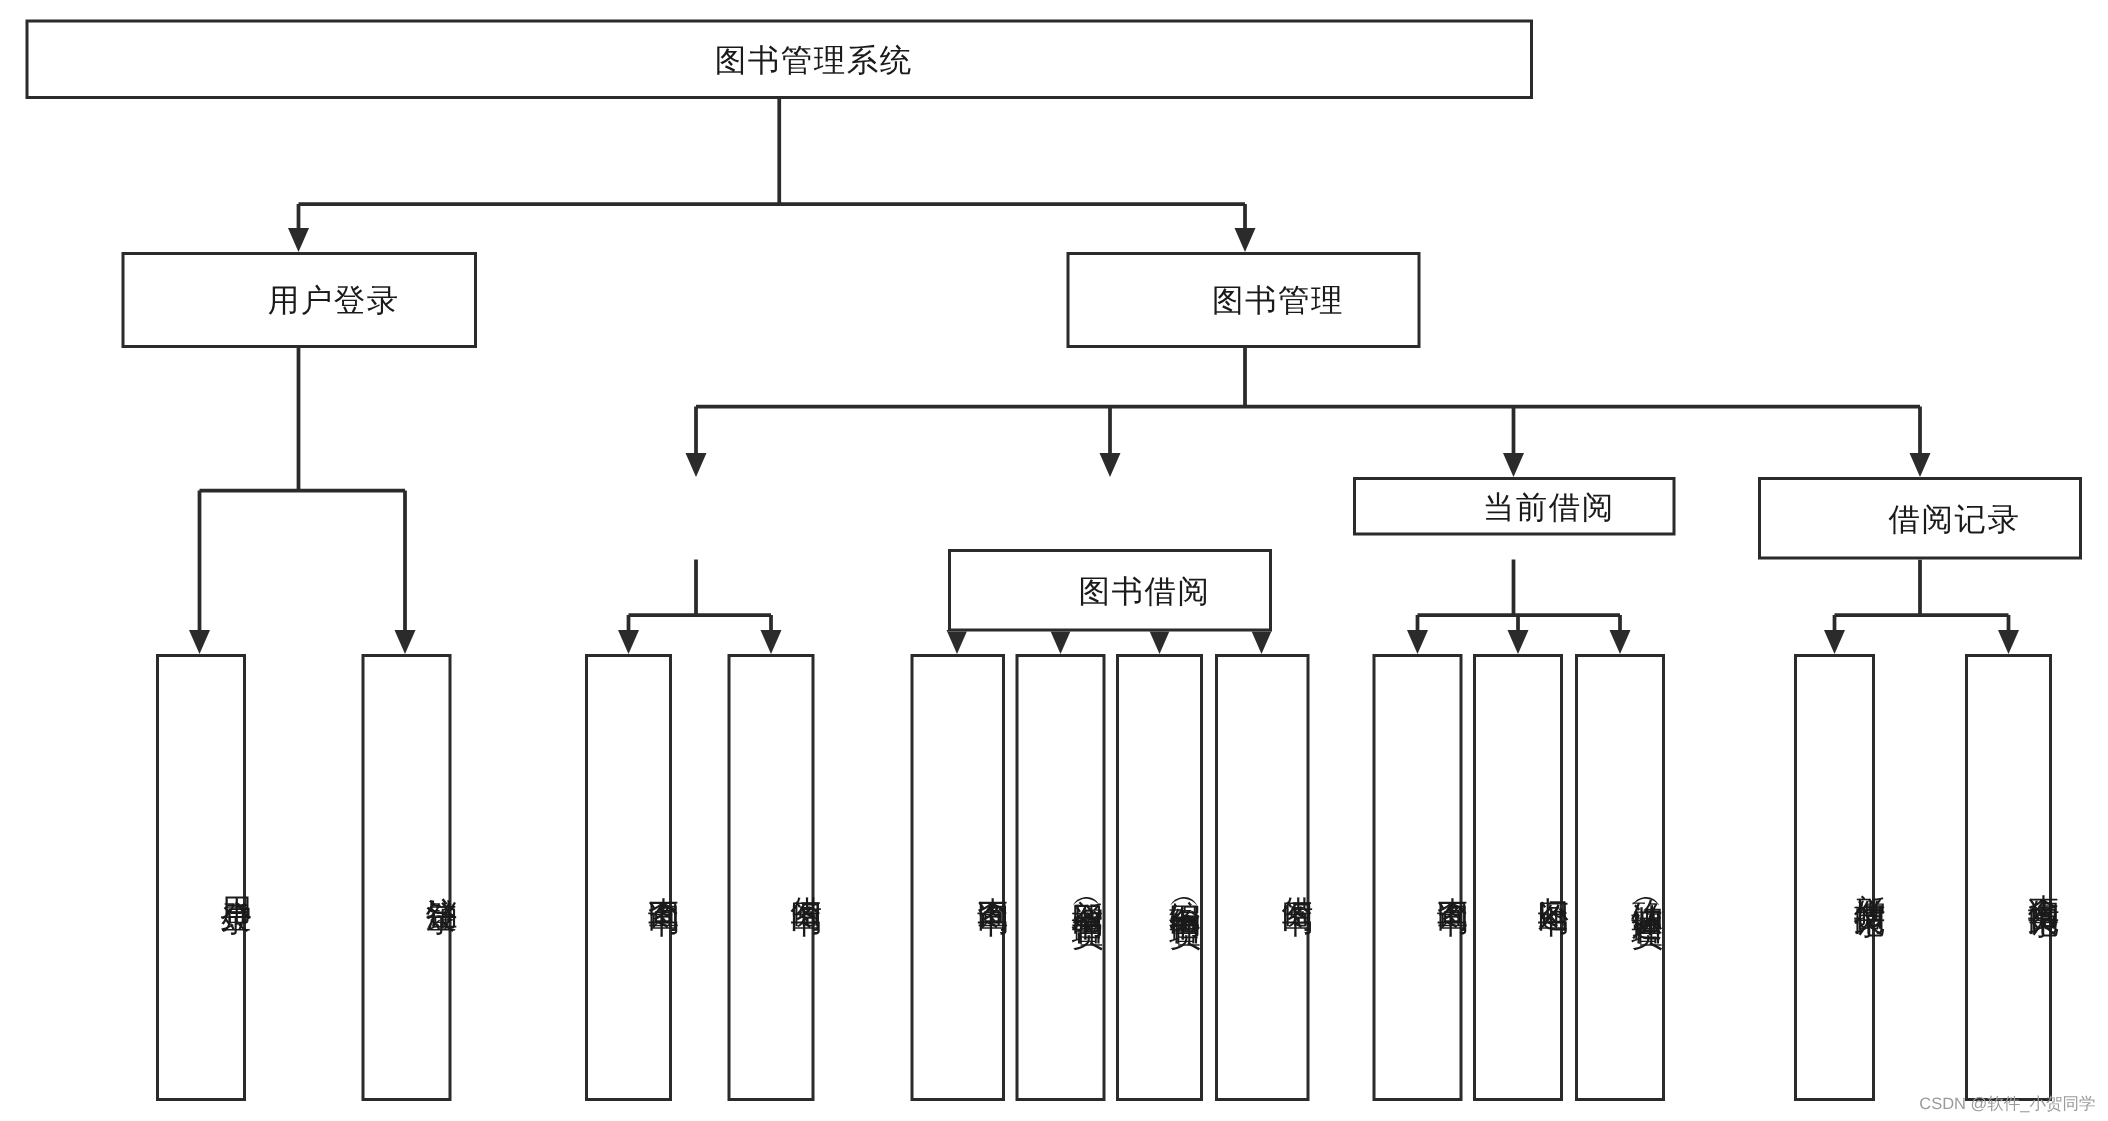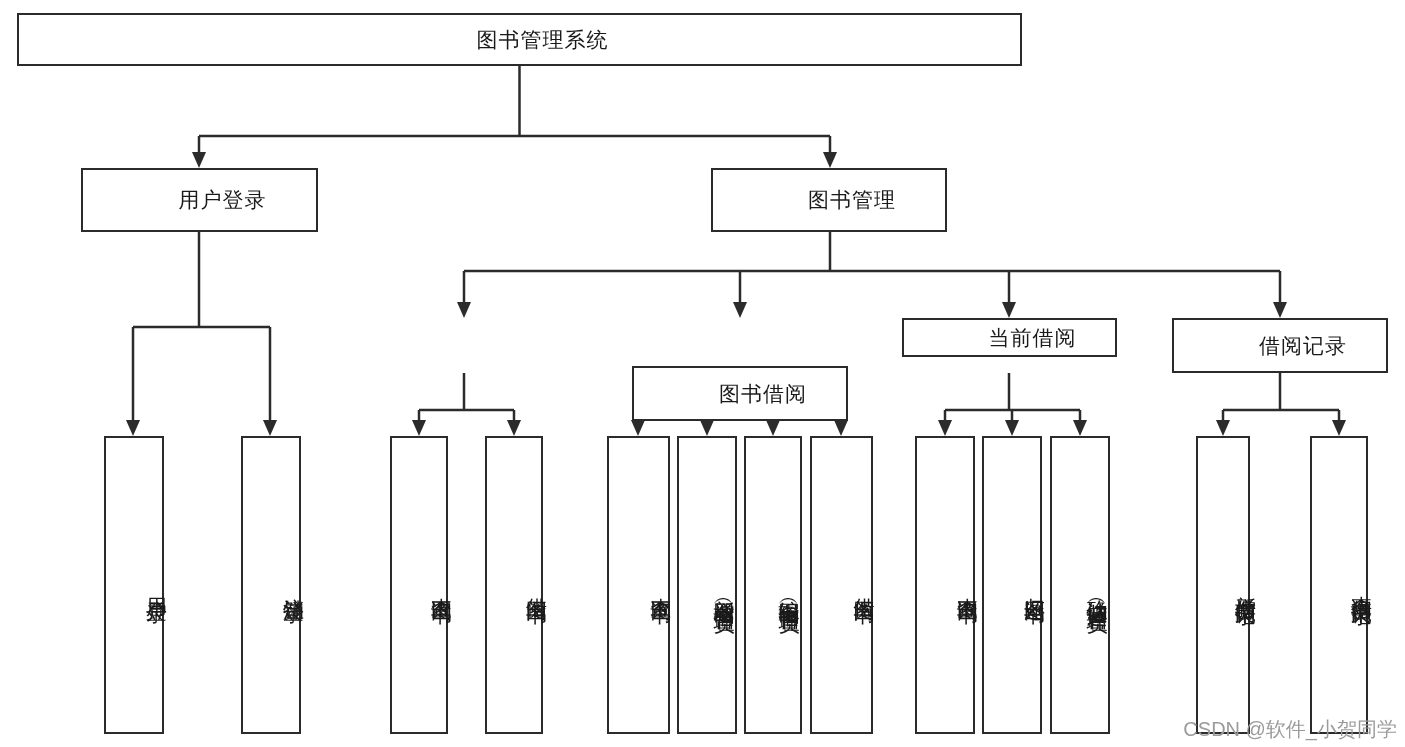--- a/index.html
+++ b/index.html
@@ -55,21 +55,21 @@
     align-items: flex-start;
   }
   .node.vert.midalign {
     align-items: center;
     padding-top: 0;
   }
   #watermark {
     position: absolute;
     right: 8px;
     bottom: 4px;
-    font-size: 20px;
+    font-size: 11px;
     color: #9b9b9b;
     white-space: nowrap;
     font-family: "Liberation Sans", "DejaVu Sans", sans-serif;
   }
   svg#edges {
     position: absolute;
     left: 0;
     top: 0;
     width: 1405px;
     height: 747px;

